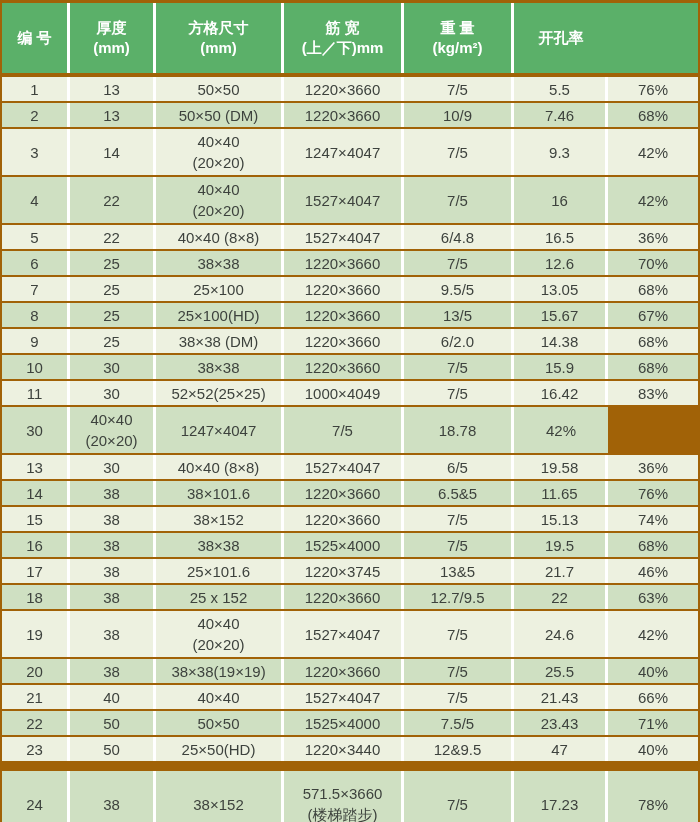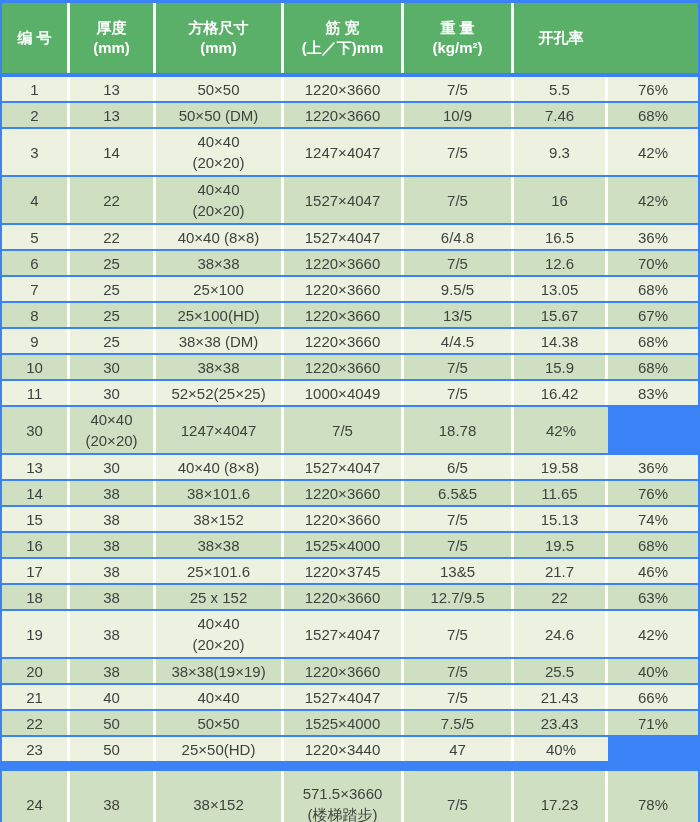--- a/index.html
+++ b/index.html
@@ -1,18 +1,18 @@
 <!DOCTYPE html>
 <html style="--header-bg: #5bb069; --header-text: #ffffff; --row-cream: #edf1e0; --row-green: #cfe0c2; --text: #3d423d;"><head>
 <meta charset="utf-8">
 <style>
   html,body{margin:0;padding:0;background:#ffffff;}
   *{box-sizing:border-box;}
   .page{
-    width:700px;height:822px;background:#3b82f6;
+    width:700px;height:822px;background:#a16207;
     font-family:"Liberation Sans",sans-serif;
     padding:3px 2px 0 2px;overflow:hidden;
   }
   .thead{
     display:grid;
     grid-template-columns:68px 86px 128px 120px 110px 94px 90px;
     height:70px;margin-bottom:4px;background:var(--header-bg,#5bb069);
   }
   .th{
     display:flex;flex-direction:column;align-items:center;justify-content:center;
@@ -261,21 +261,21 @@
         <div class="cell">
           <div class="line">25</div>
         </div>
         <div class="cell">
           <div class="line">38×38 (DM)</div>
         </div>
         <div class="cell">
           <div class="line">1220×3660</div>
         </div>
         <div class="cell">
-          <div class="line">4/4.5</div>
+          <div class="line">6/2.0</div>
         </div>
         <div class="cell">
           <div class="line">14.38</div>
         </div>
         <div class="cell">
           <div class="line">68%</div>
         </div>
       </div>
       <div class="row green single">
         <div class="cell">
@@ -580,20 +580,23 @@
           <div class="line">23</div>
         </div>
         <div class="cell">
           <div class="line">50</div>
         </div>
         <div class="cell">
           <div class="line">25×50(HD)</div>
         </div>
         <div class="cell">
           <div class="line">1220×3440</div>
+        </div>
+        <div class="cell">
+          <div class="line">12&amp;9.5</div>
         </div>
         <div class="cell">
           <div class="line">47</div>
         </div>
         <div class="cell">
           <div class="line">40%</div>
         </div>
       </div>
       <div class="row green tall3">
         <div class="cell">

